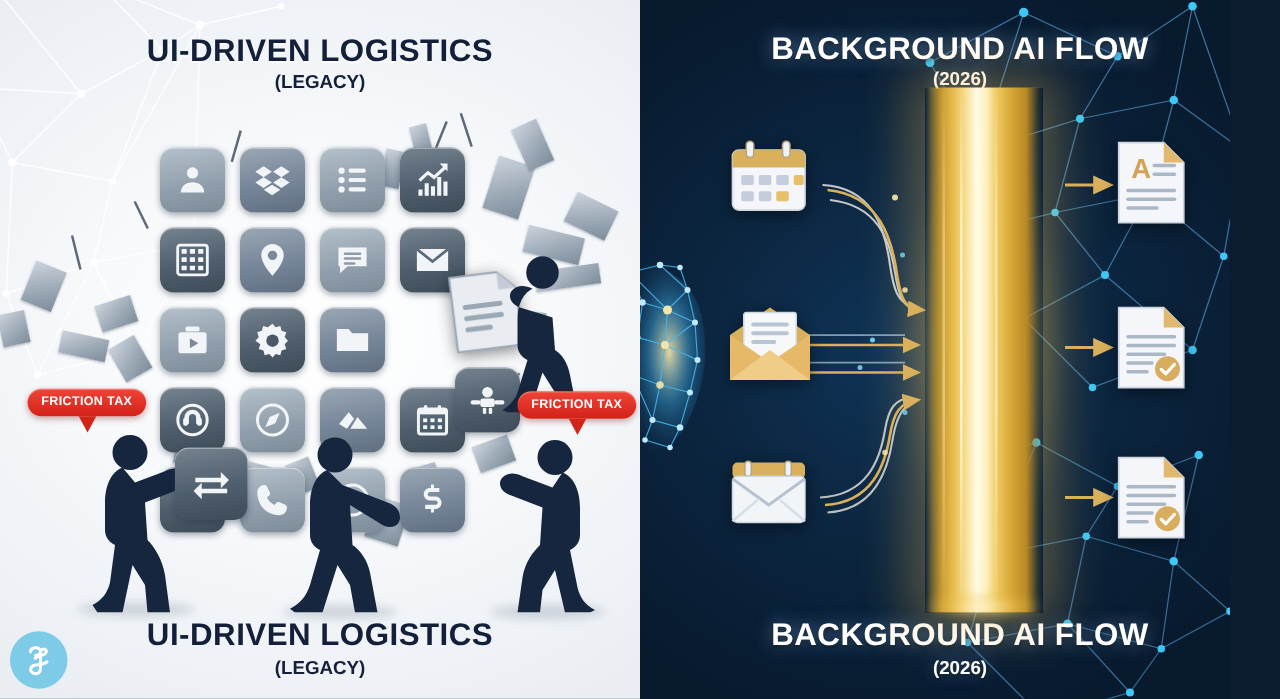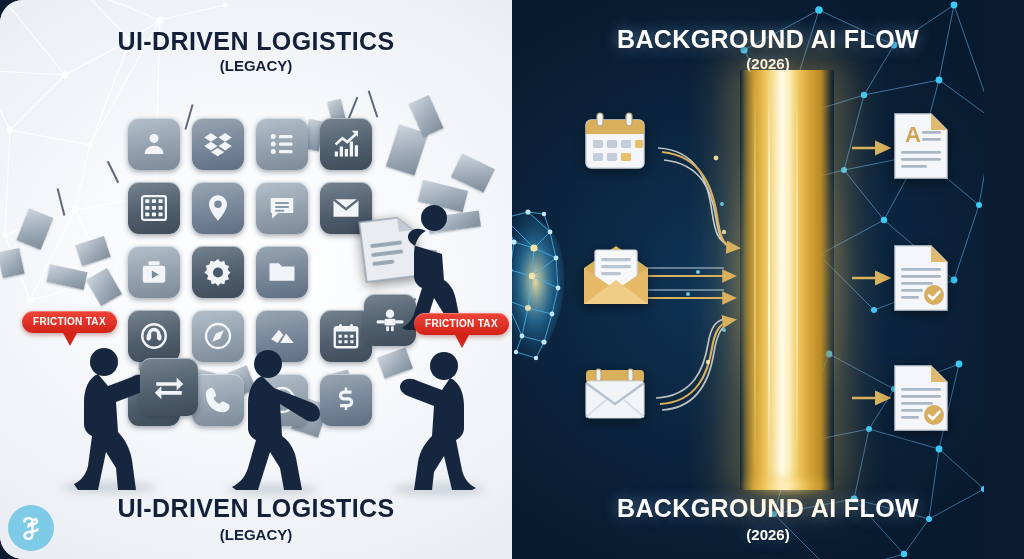--- a/index.html
+++ b/index.html
@@ -6,21 +6,20 @@
   html, body {
     width: 1024px; height: 559px;
     background: #0b1c30;
     font-family: "Liberation Sans", sans-serif;
     overflow: hidden;
   }
   #stage {
     position: relative;
     width: 1024px; height: 559px;
     overflow: hidden;
-    border-radius: 23px;
   }
 
   
   .panel { position: absolute; top: 0; height: 559px; overflow: hidden; }
   #panel-left {
     left: 0; width: 512px;
     background:
       radial-gradient(ellipse 80% 60% at 50% 48%, #ffffff 0%, #f7f9fb 45%, #eaeef3 100%),
       linear-gradient(160deg, #e6ebf1 0%, #f4f7fa 40%, #e9eef3 100%);
   }

